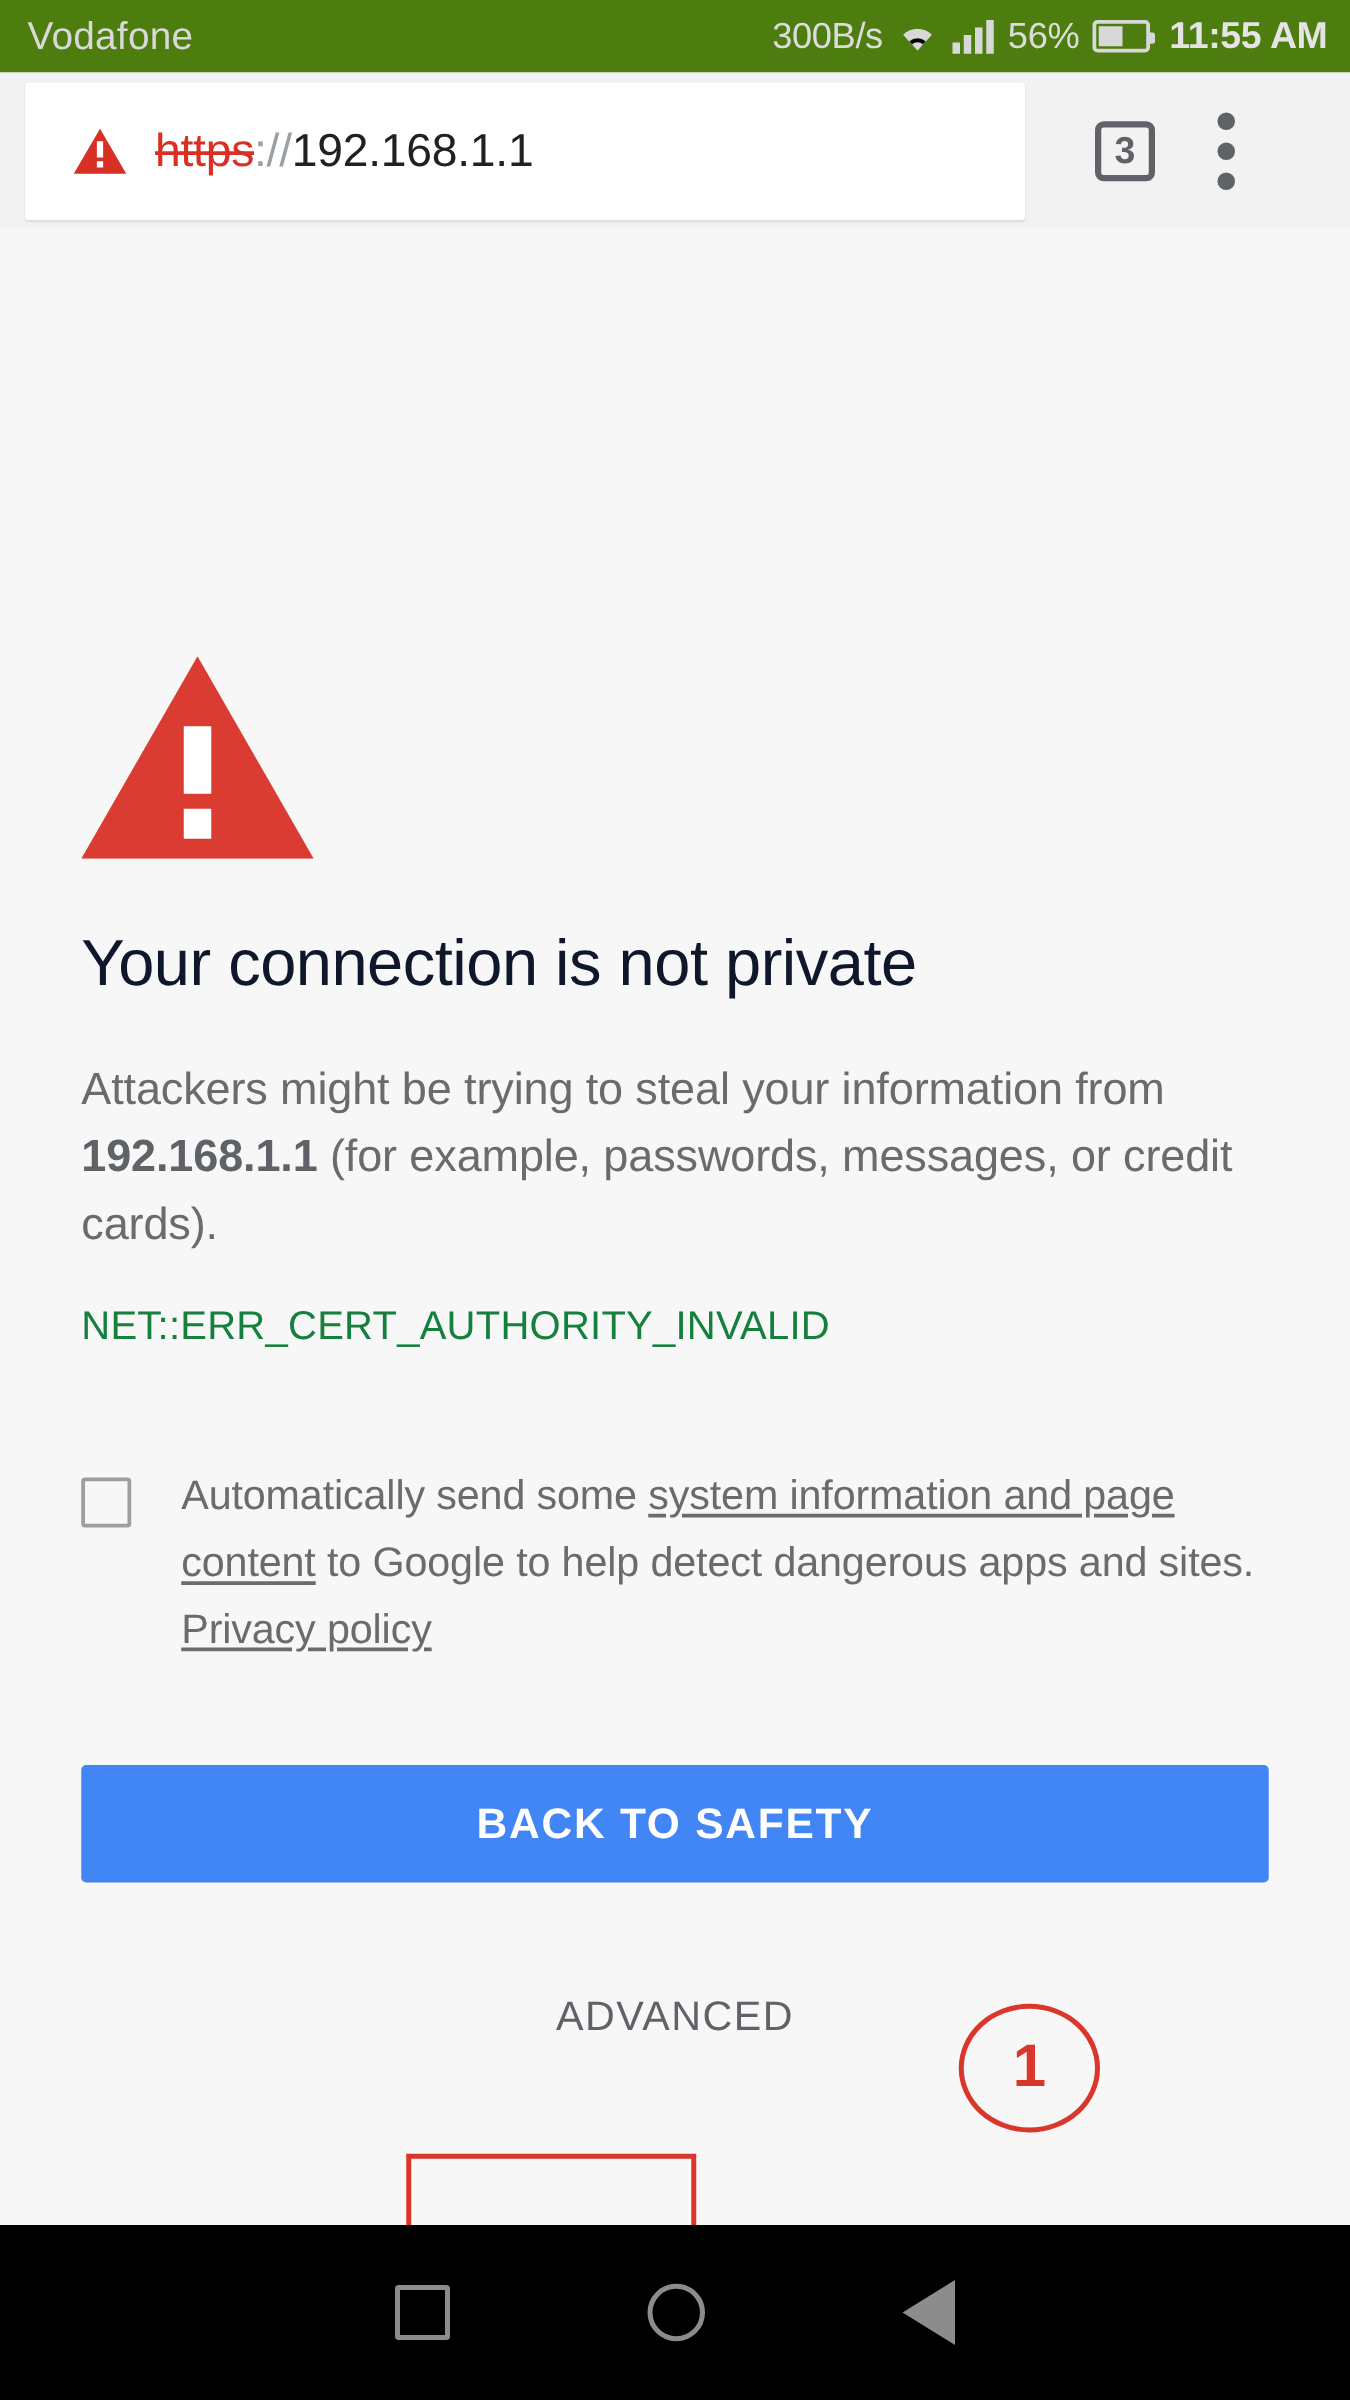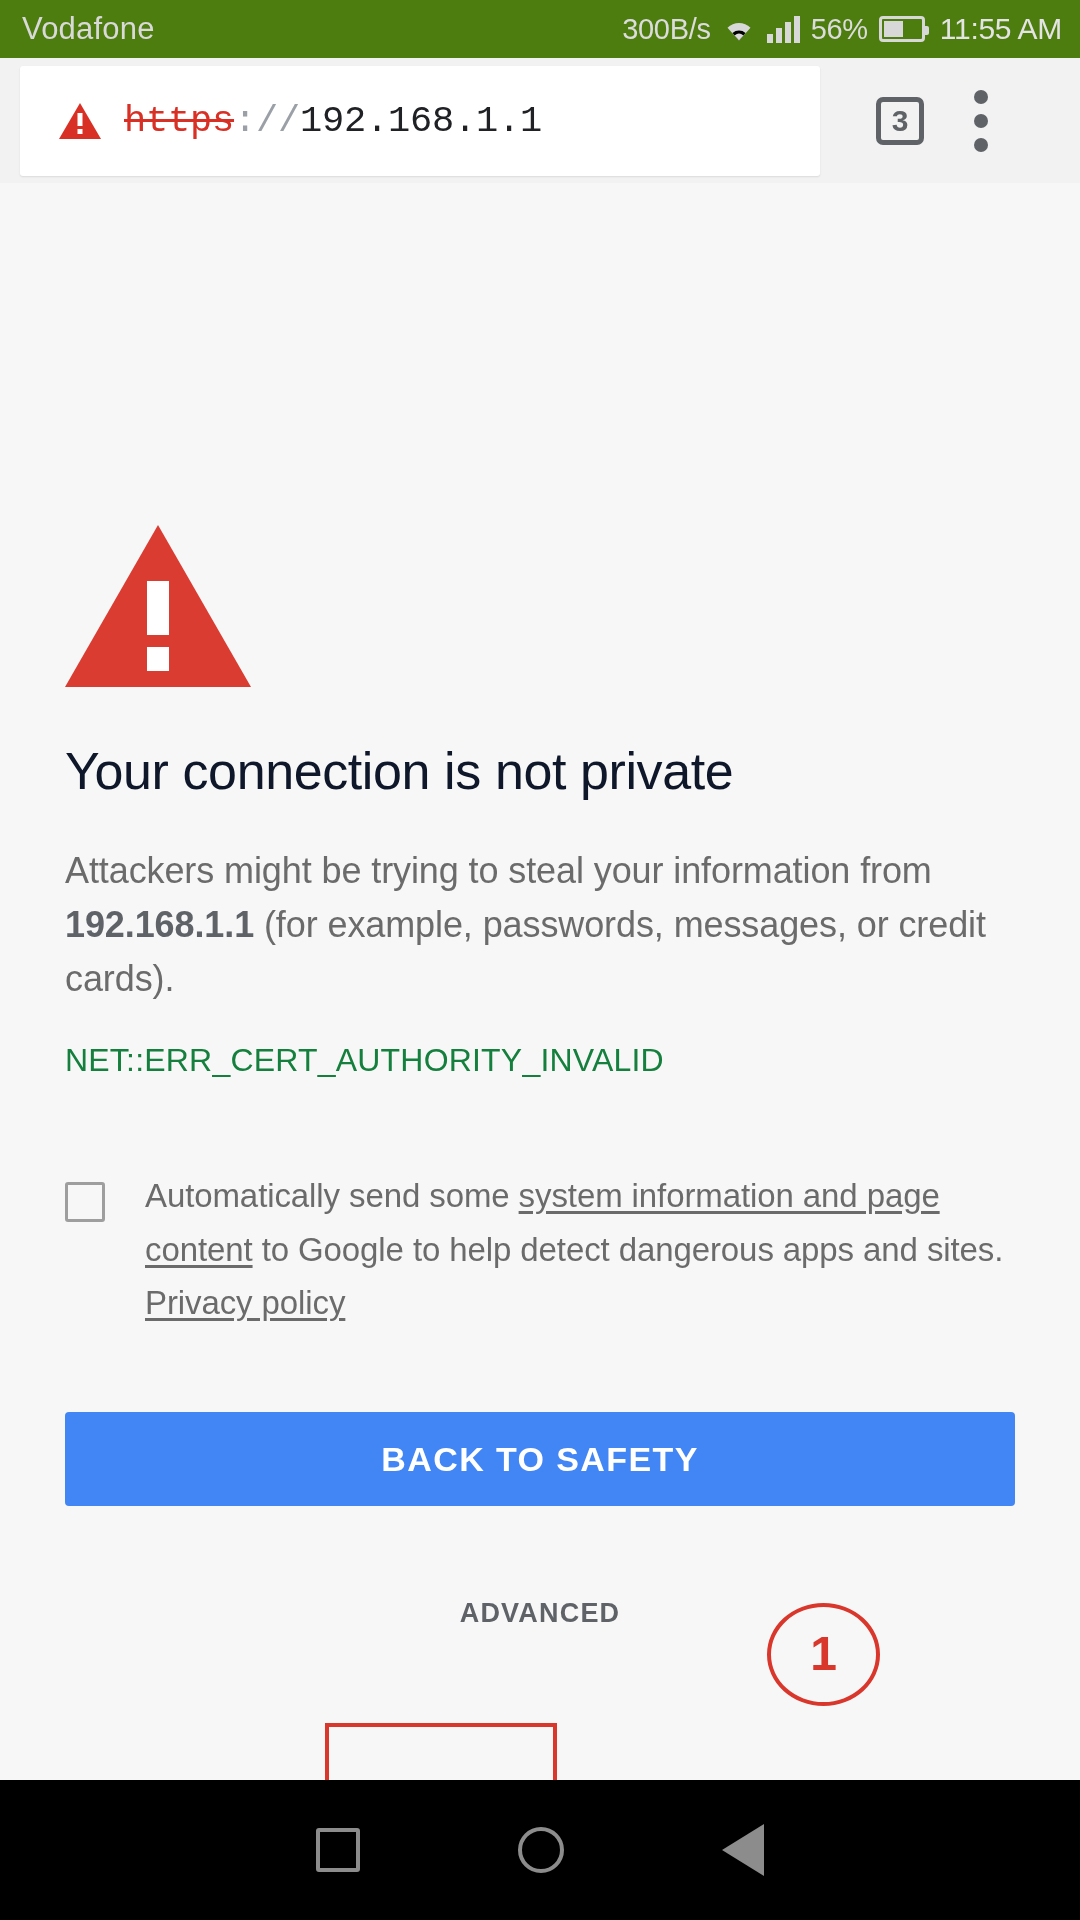--- a/index.html
+++ b/index.html
@@ -47,20 +47,21 @@
   .status-battery-pct {
     font-size: 29px;
     color: #dcdcdc;
     letter-spacing: -0.3px;
   }
   .status-time {
     font-size: 30px;
     color: #e4e4e4;
     letter-spacing: -0.3px;
     margin-left: 4px;
+    font-weight: bold;
   }
 
   
   .icon-wifi {
     width: 34px; height: 28px;
     position: relative;
     display: inline-block;
   }
   .icon-wifi svg { display: block; }
 
@@ -130,21 +131,20 @@
     flex: 0 0 auto;
     position: relative;
     margin-right: 22px;
   }
   .omnibox-url {
     font-size: 37px;
     color: #202124;
     letter-spacing: -0.2px;
     white-space: nowrap;
     overflow: hidden;
-    font-family: Liberation Mono, monospace;
   }
   .url-scheme {
     color: #d93025;
     text-decoration: line-through;
     text-decoration-thickness: 3px;
   }
   .url-sep { color: #9aa0a6; }
   .url-host { color: #202124; }
 
   .tab-counter {
@@ -279,22 +279,22 @@
     display: flex;
     align-items: center;
     justify-content: center;
     position: relative;
     height: 110px;
   }
   .btn-advanced {
     background: transparent;
     border: none;
     color: #5f6368;
-    font-size: 27px;
-    font-weight: bold;
+    font-size: 33px;
+    font-weight: normal;
     letter-spacing: 1.2px;
     font-family: "Liberation Sans", sans-serif;
     padding: 26px 44px;
     cursor: pointer;
   }
 
   
   .anno-rect {
     position: absolute;
     left: 325px;

